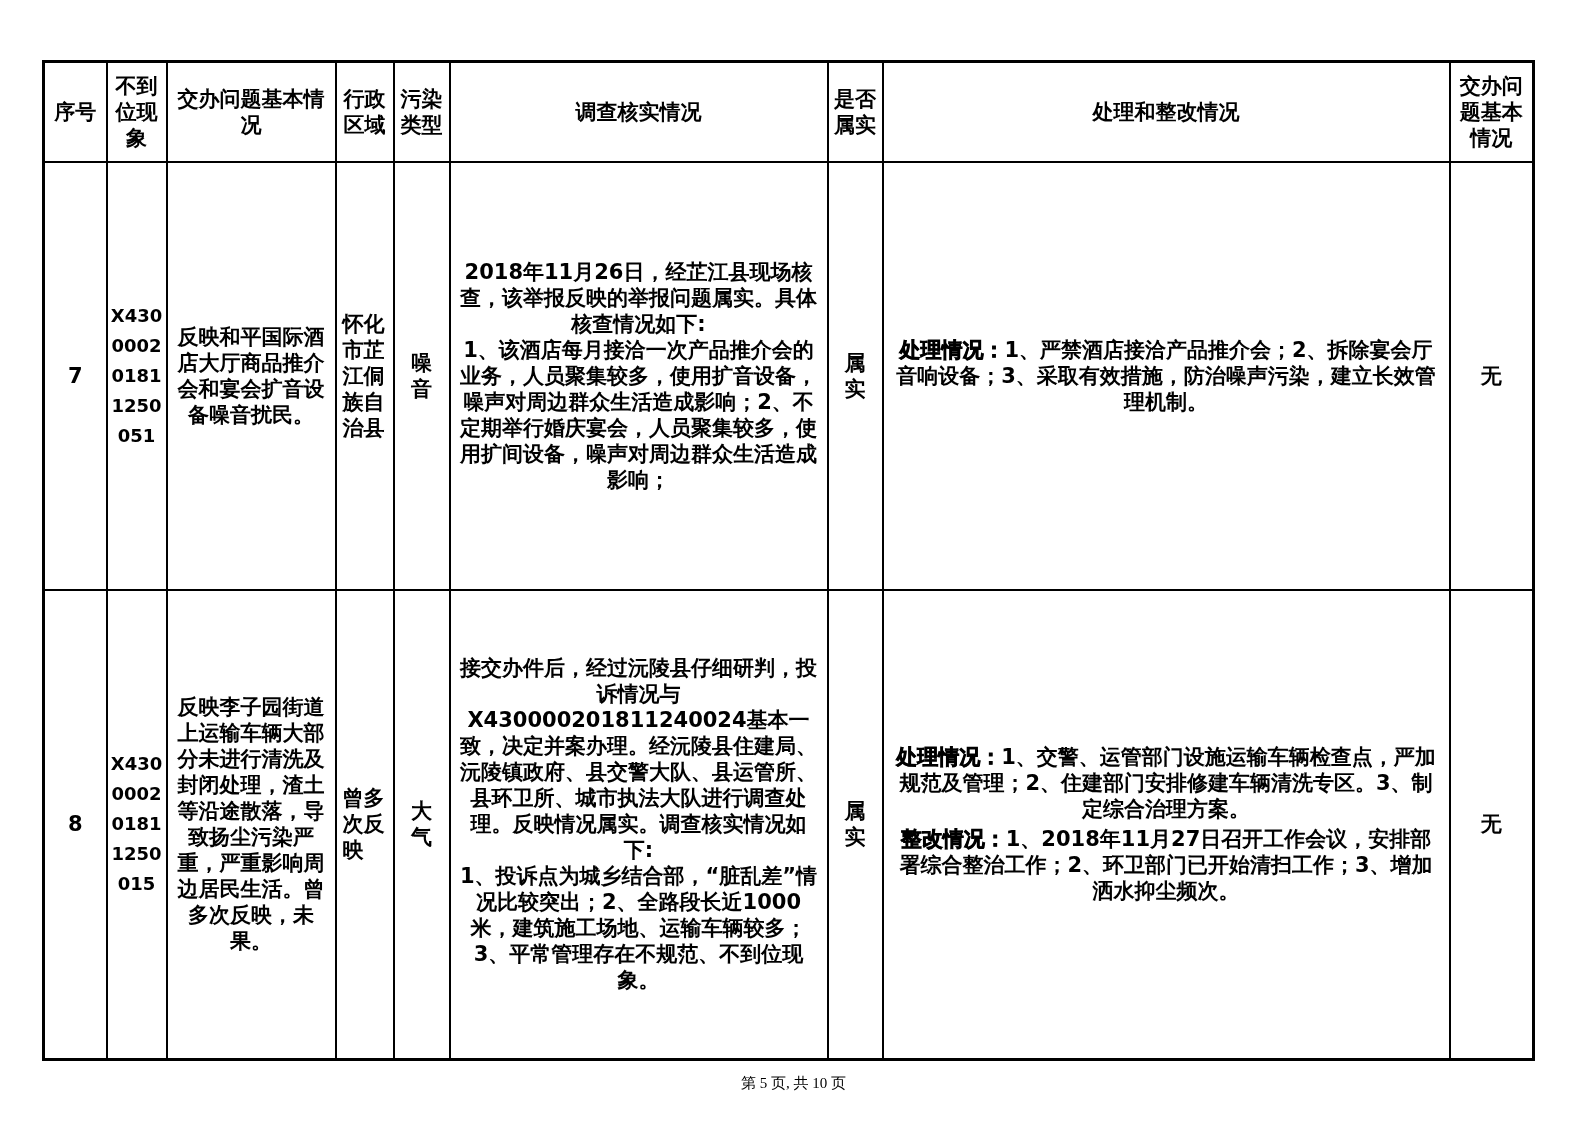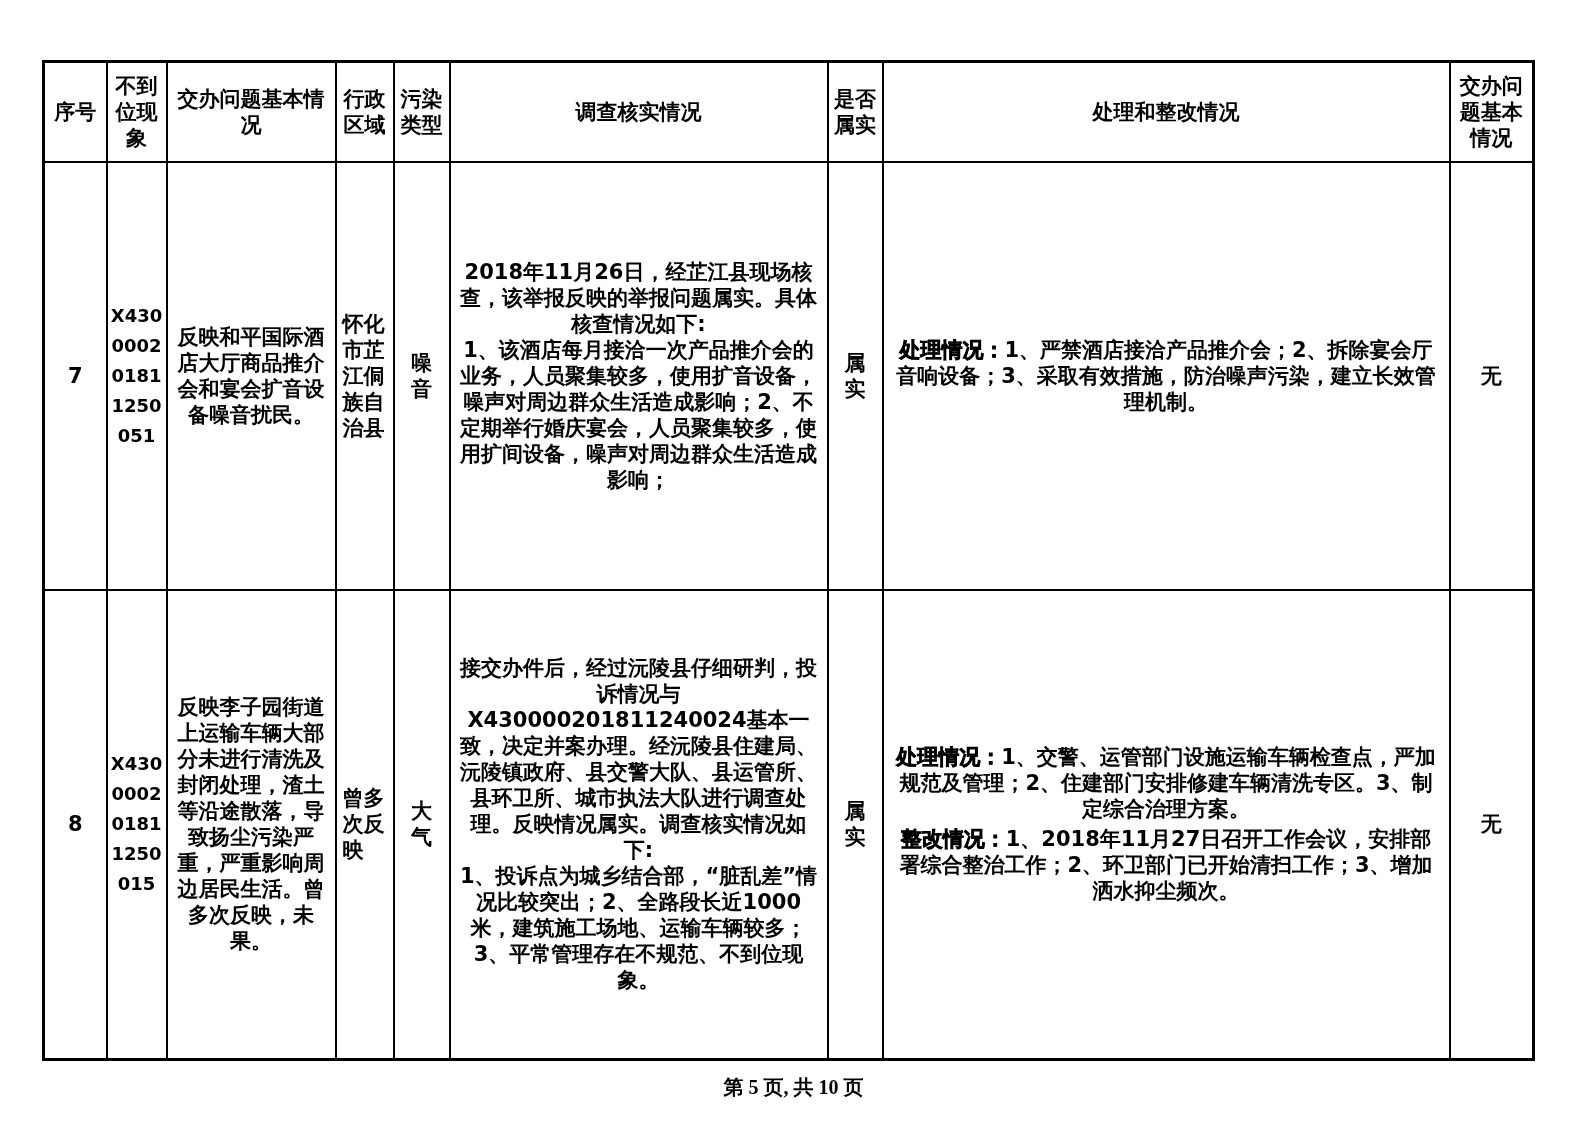--- a/index.html
+++ b/index.html
@@ -50,22 +50,22 @@
   td.textcell { text-align: center; }
   td.pre { white-space: pre-wrap; }
   .seg { margin: 4px; }
   .seg-label { -webkit-text-stroke: 0.7px #000; }
   .footer {
     position: absolute;
     top: 1074px; left: 0;
     width: 1587px;
     text-align: center;
     font-family: "Liberation Serif", "DejaVu Serif", serif;
-    font-size: 20px;
-    font-weight: bold;
+    font-size: 15px;
+    font-weight: normal;
     color: #000;
   }
 </style>
 </head>
 <body>
 
 <div class="page">
 
   <table class="report">
     <colgroup>

